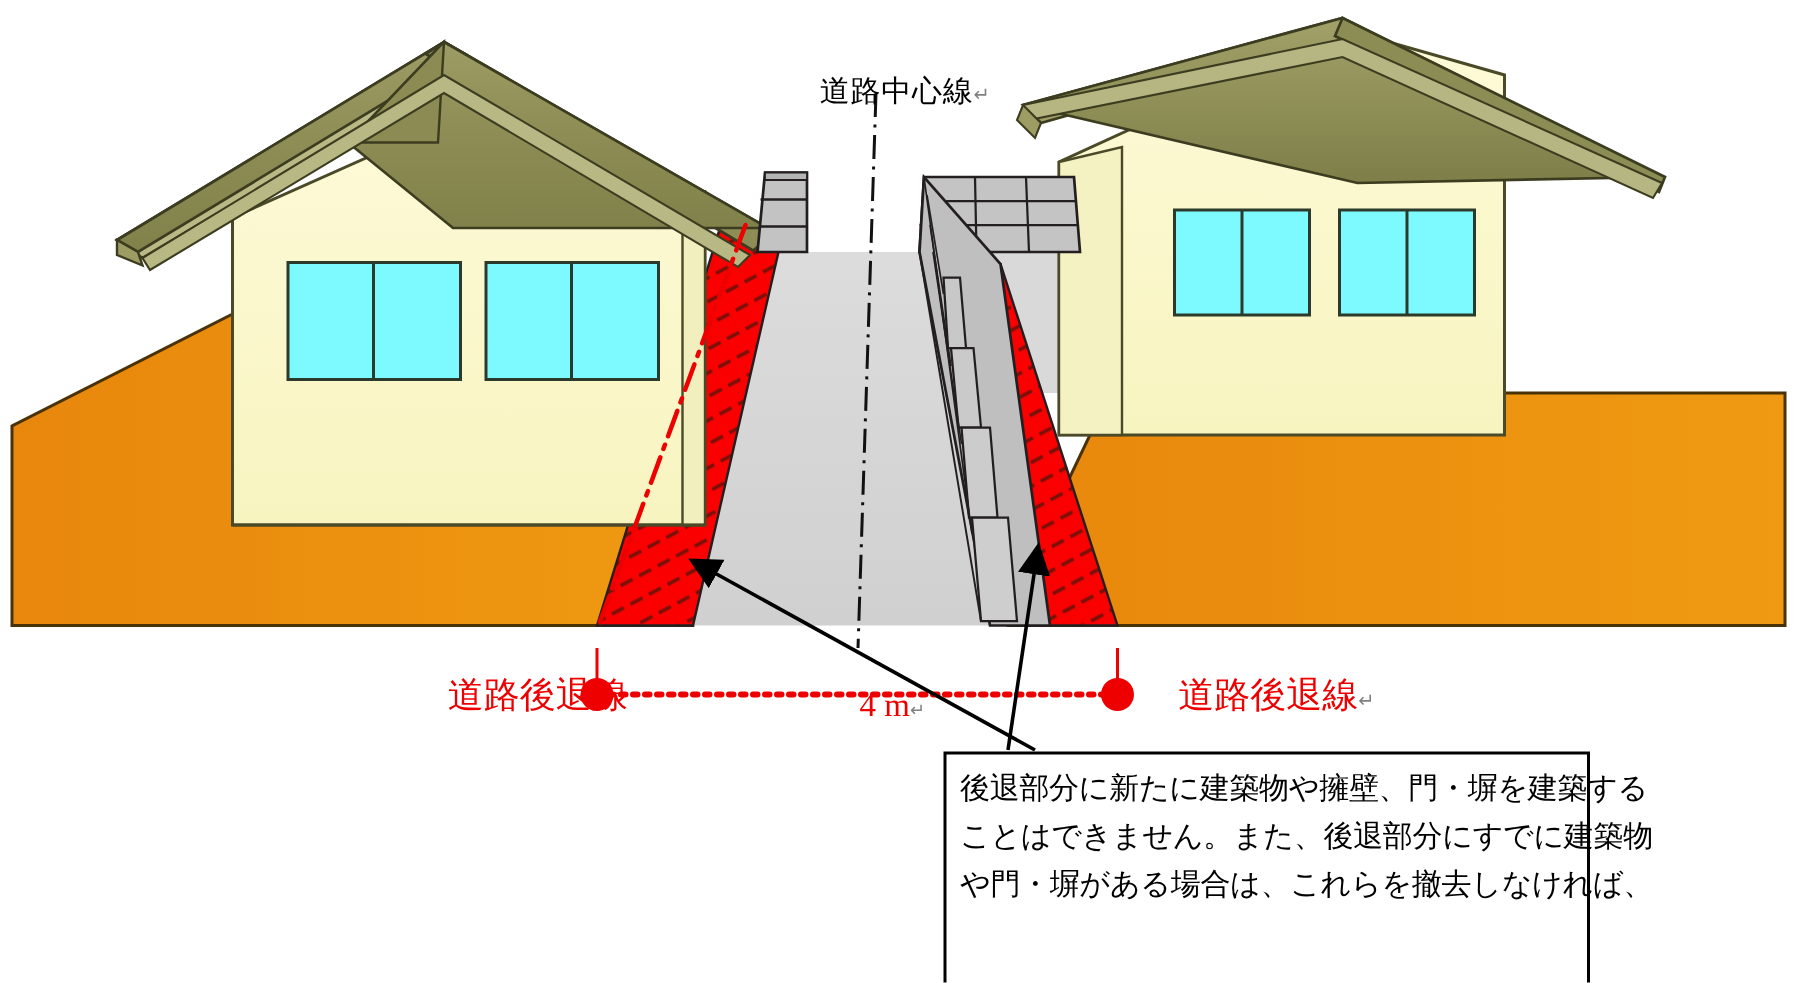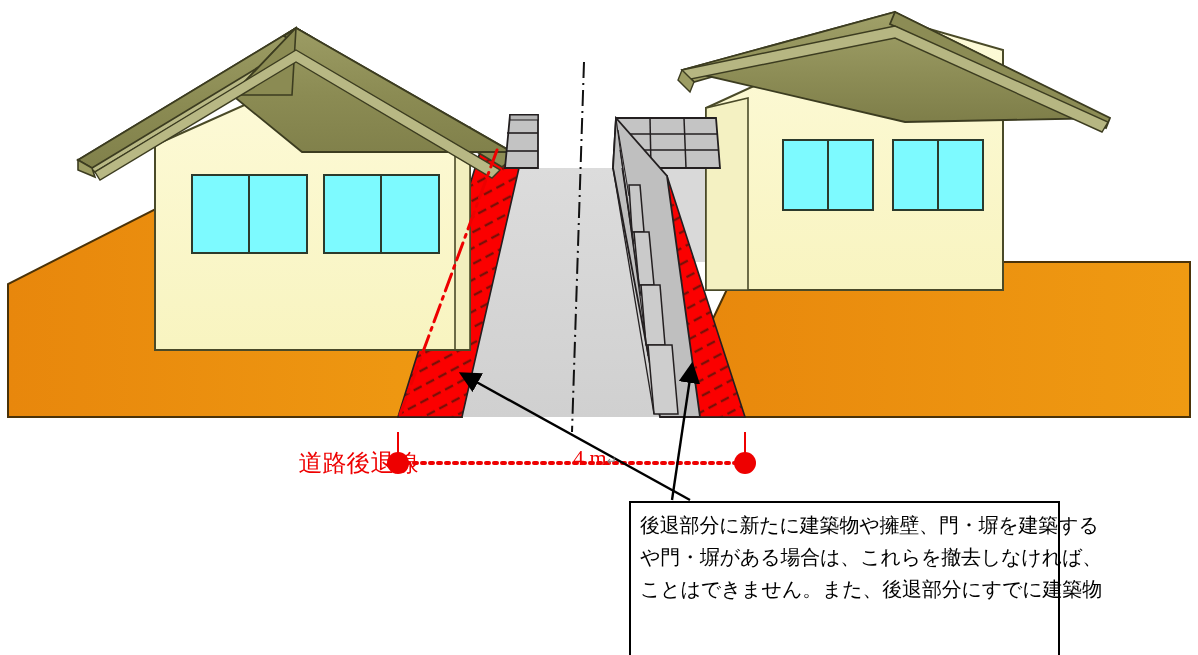--- a/index.html
+++ b/index.html
@@ -240,29 +240,35 @@
 
     <g>
       <line x1="690" y1="500" x2="462" y2="374" stroke="#000000" stroke-width="2.4" marker-end="url(#arrowBlk)"></line>
     </g>
     <g>
       <line x1="672" y1="500" x2="692" y2="365" stroke="#000000" stroke-width="2.4" marker-end="url(#arrowBlk)"></line>
     </g>
 
   </svg>
 
+  <div class="lbl lbl-center" style="left:519px; top:30px;">
+    <span>道路中心線</span><span class="pilcrow">↵</span>
+  </div>
 
   <div class="lbl lbl-red" style="left:268px; top:427px;">
     <span>道路後退線</span>
   </div>
 
-
-  <div class="lbl lbl-dim" style="left:551px; top:425px;">
+  <div class="lbl lbl-red" style="left:755px; top:427px;">
+    <span>道路後退線</span><span class="pilcrow">↵</span>
+  </div>
+
+  <div class="lbl lbl-dim" style="left:551px; top:437px;">
     <span>4 m</span><span class="pilcrow" style="font-size:12px;">↵</span>
   </div>
 
   <div class="textbox">
     <p>後退部分に新たに建築物や擁壁、門・塀を建築する</p>
+    <p>ことはできません。また、後退部分にすでに建築物</p>
     <p>や門・塀がある場合は、これらを撤去しなければ、</p>
-    <p>ことはできません。また、後退部分にすでに建築物</p>
   </div>
 
 </div>
 
 </body></html>

